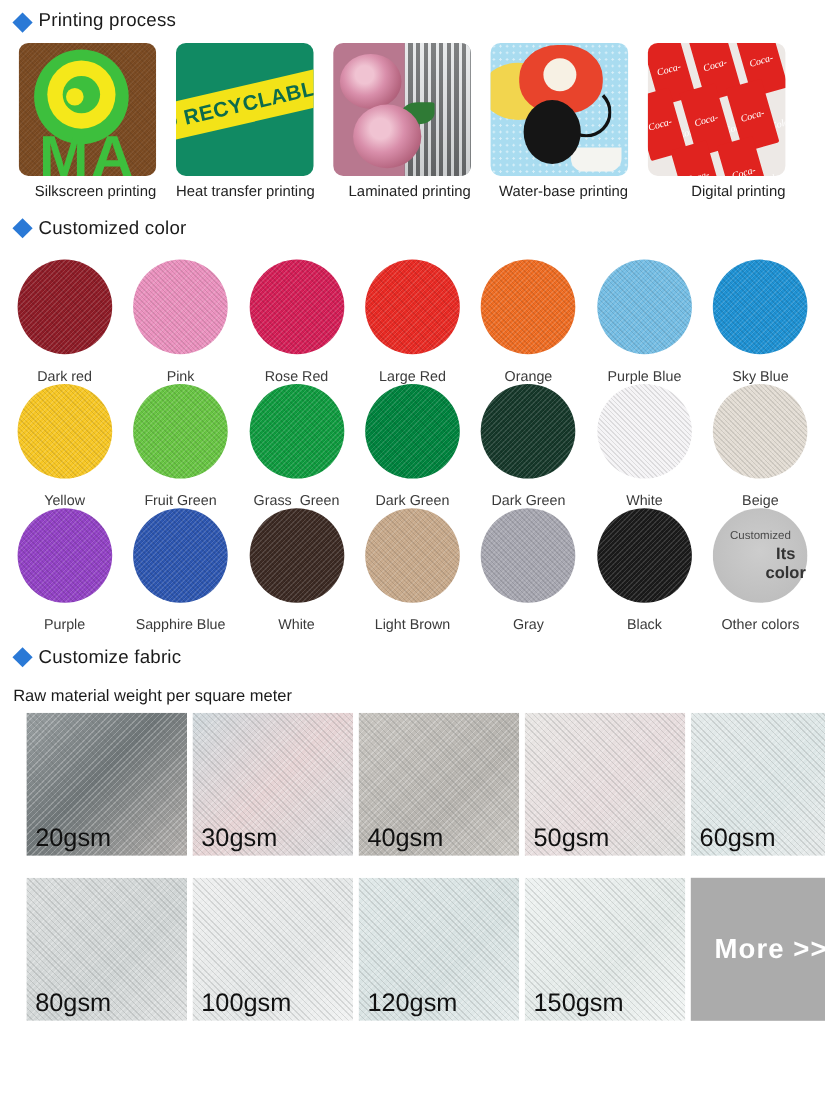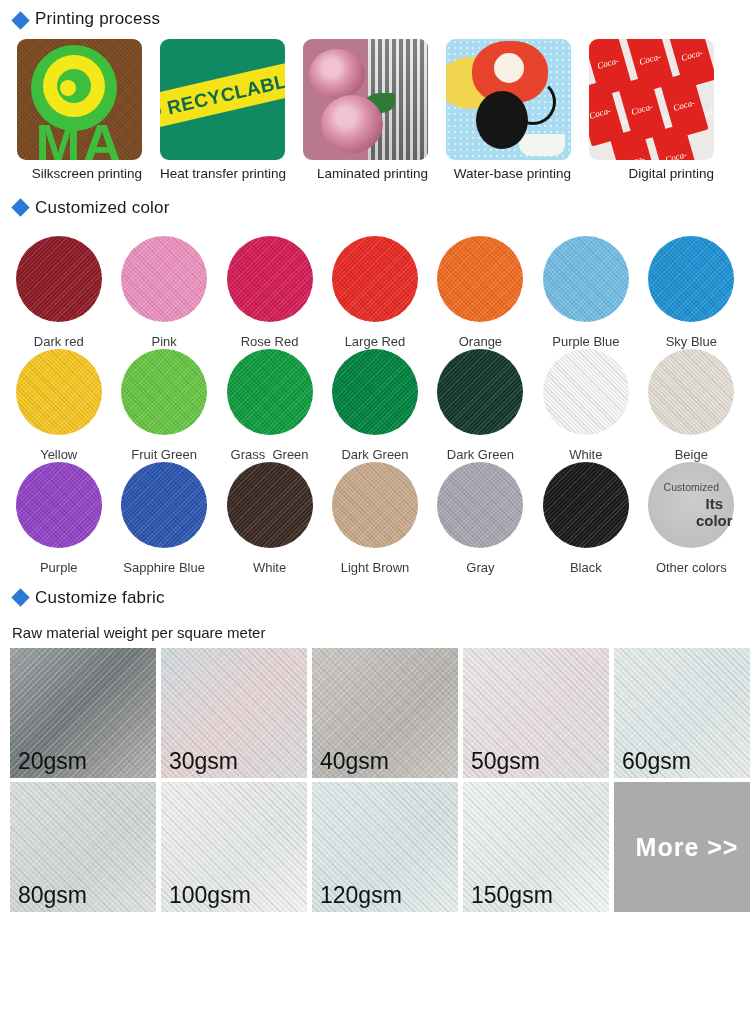--- a/index.html
+++ b/index.html
@@ -190,22 +190,22 @@
   
   .fabric-caption {
     padding-left: 12px;
     margin-top: 18px;
     font-size: 15px;
     color: #1a1a1a;
   }
   .fabric-grid {
     display: grid;
     grid-template-columns: repeat(5, 146px);
-    gap: 4px 5px;
-    padding-left: 10px;
+    gap: 20px 5px;
+    padding-left: 24px;
     margin-top: 7px;
   }
   .fabric-tile {
     width: 146px; height: 130px;
     position: relative;
     overflow: hidden;
   }
   .fabric-tile .tex { position:absolute; inset:0; }
   .gsm {
     position: absolute;

